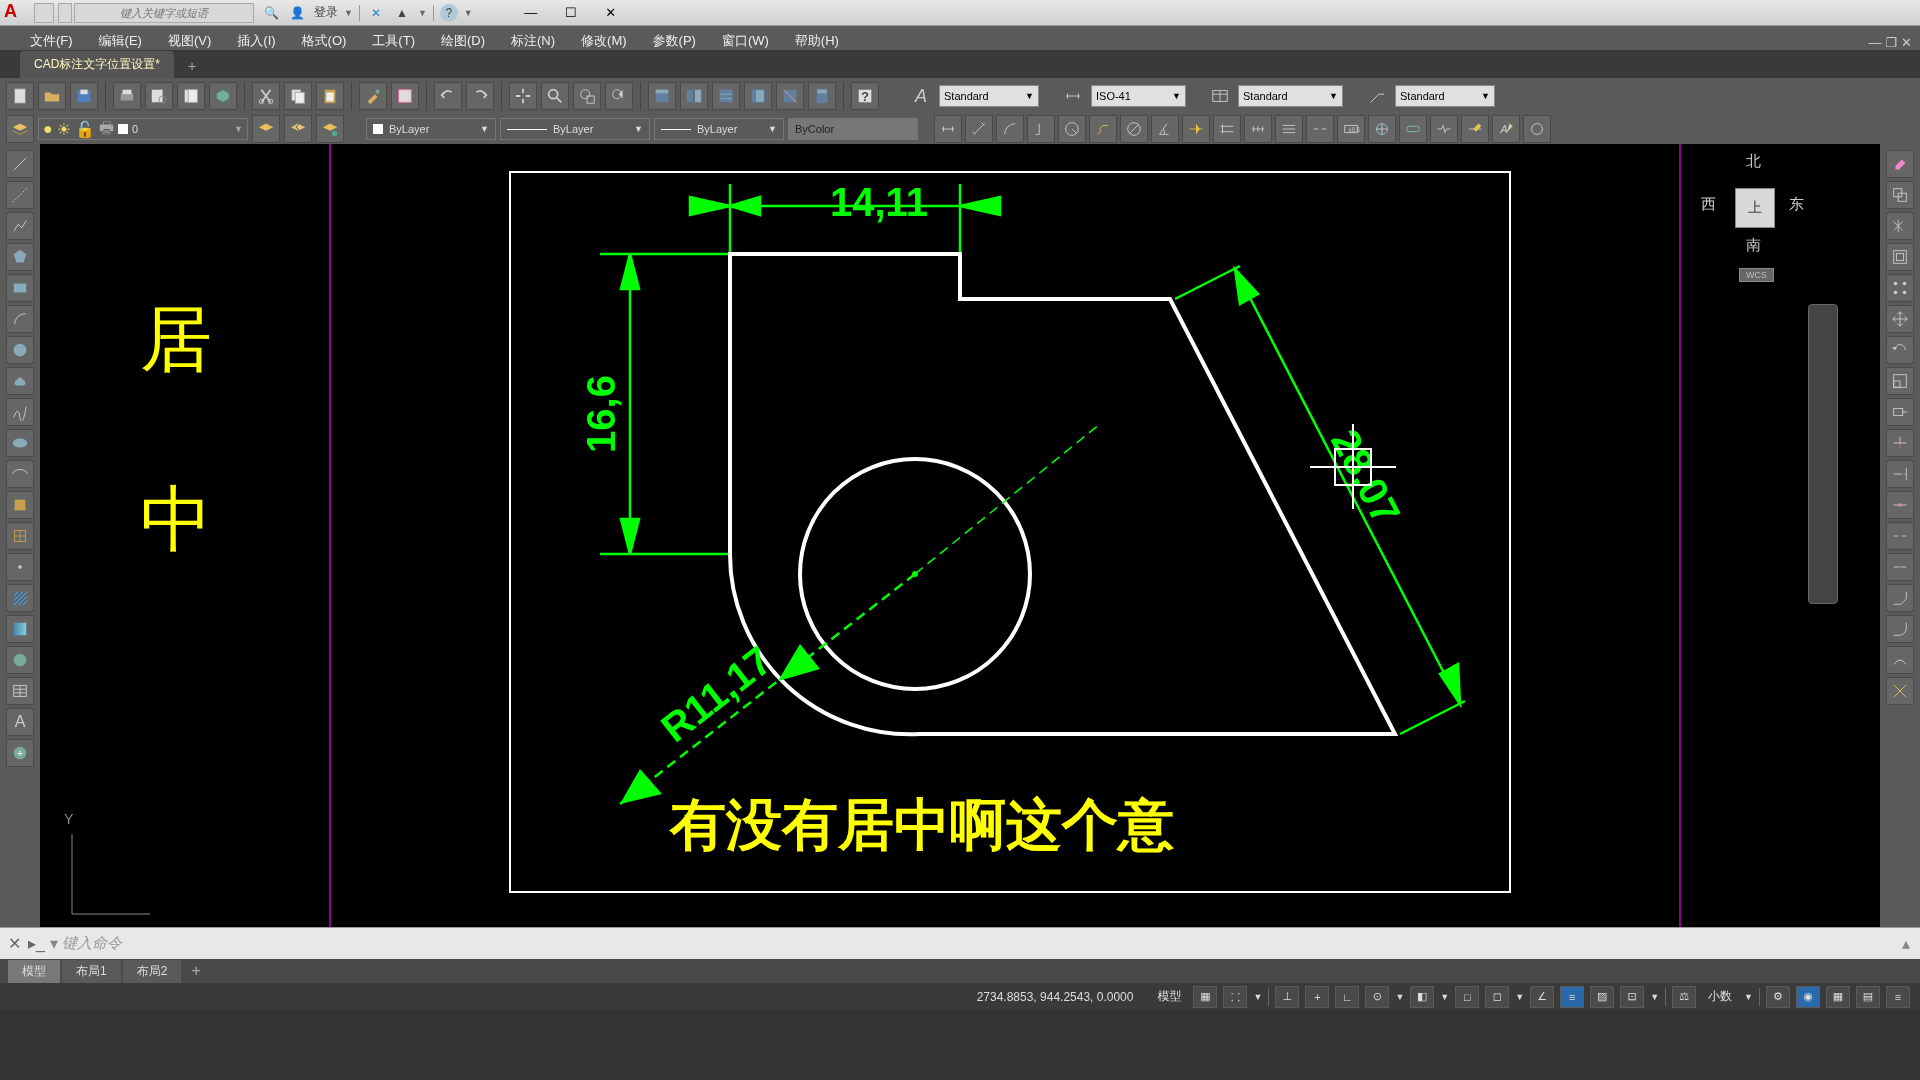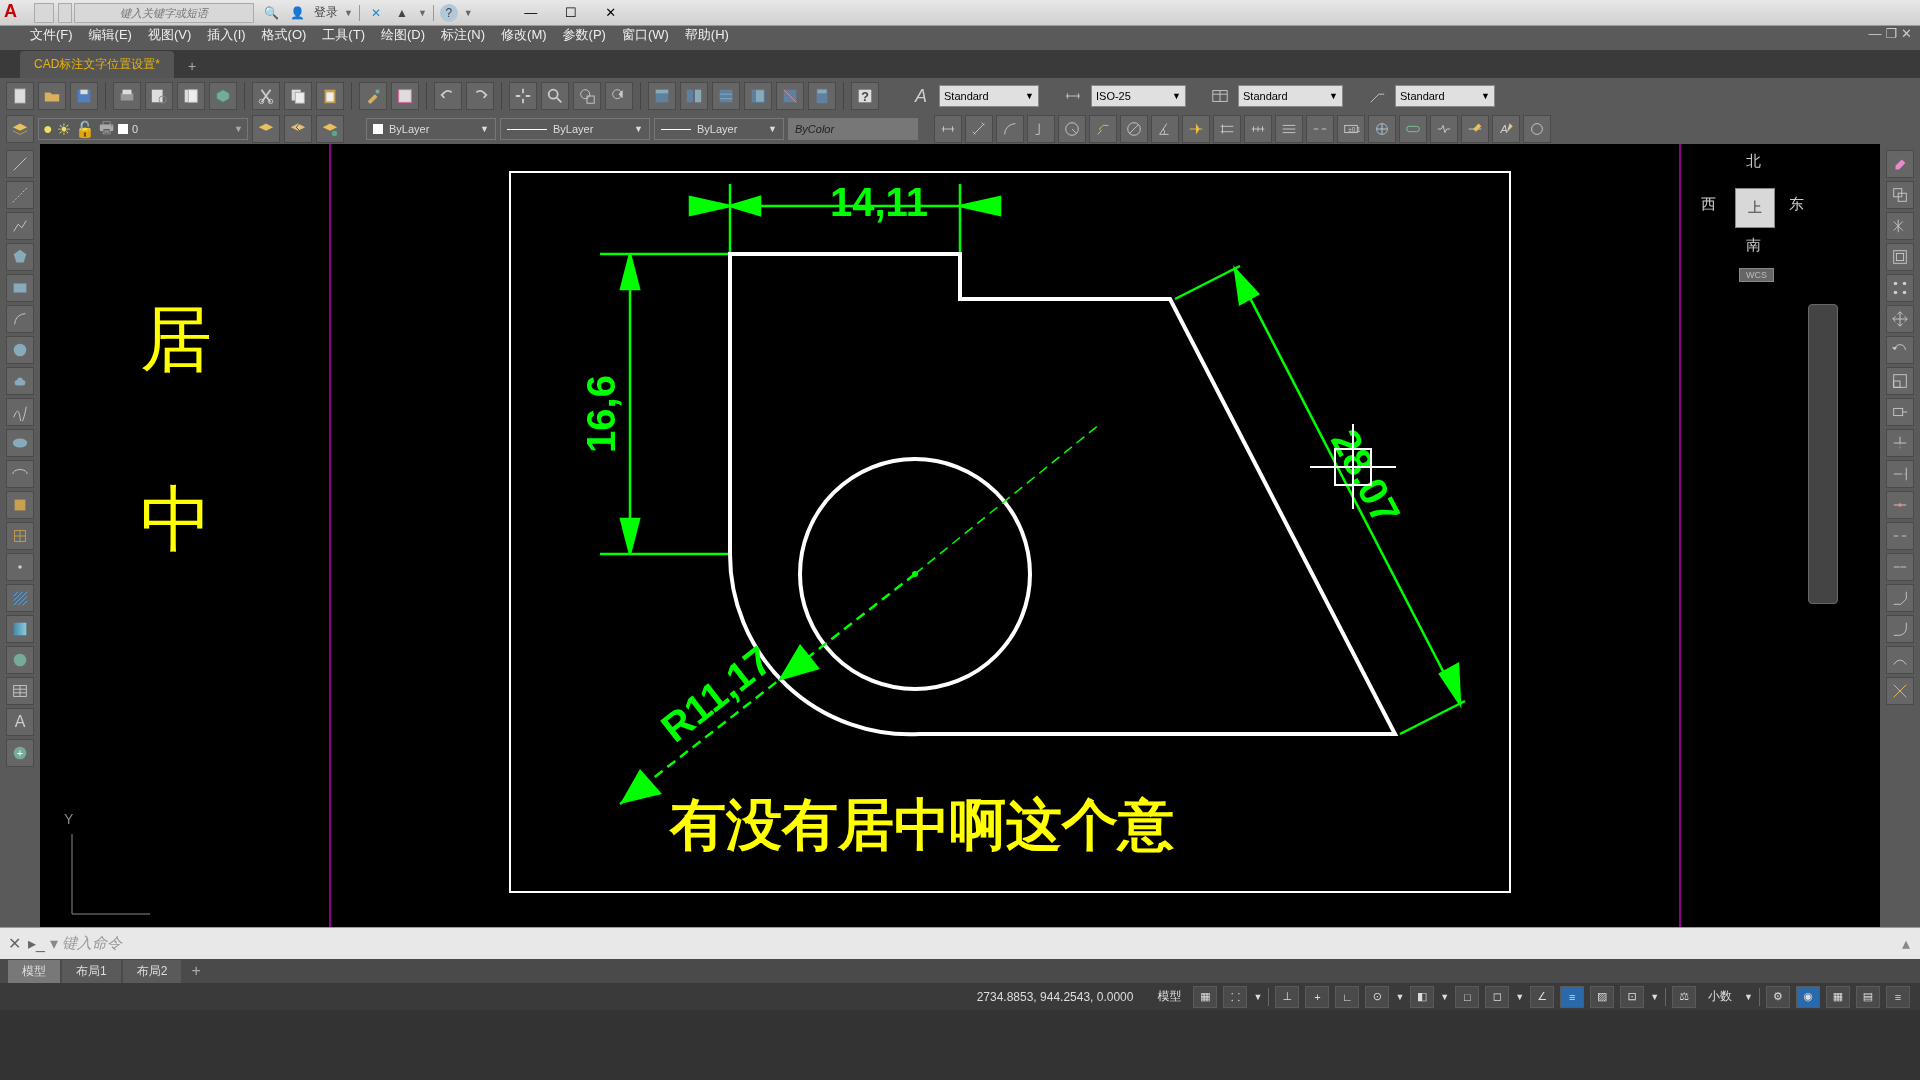--- a/index.html
+++ b/index.html
@@ -6,39 +6,39 @@
 body { font-family: "Microsoft YaHei", Arial, sans-serif; background: #333; overflow: hidden; width: 1920px; height: 1080px; }
 .title-bar { height: 26px; background: linear-gradient(#e8e8e8, #d0d0d0); display: flex; align-items: center; border-bottom: 1px solid #999; }
 .title-bar .logo { width: 24px; height: 24px; margin: 0 4px; color: #c00; font-weight: bold; font-size: 18px; }
 .title-bar .qat-btn { width: 20px; height: 20px; background: #d8d8d8; border: 1px solid #aaa; margin: 0 2px; }
 .title-bar .title-text { flex: 1; text-align: center; font-size: 13px; color: #333; }
 .title-bar .search-box { width: 180px; height: 20px; background: #d8d8d8; border: 1px solid #aaa; font-size: 11px; color: #888; padding: 0 4px; font-style: italic; text-align: center; }
 .title-bar .end-btns { display: flex; align-items: center; gap: 6px; padding: 0 8px; }
 .title-bar .icon-btn { width: 20px; height: 20px; display: flex; align-items: center; justify-content: center; color: #444; font-size: 12px; }
 .title-bar .sep { width: 1px; height: 16px; background: #999; }
 .title-bar .win-btn { width: 40px; height: 24px; display: flex; align-items: center; justify-content: center; font-size: 13px; }
-.menu-bar { height: 24px; background: #5a5a5a; display: flex; align-items: flex-start; padding-left: 30px; gap: 16px; }
+.menu-bar { height: 24px; background: #5a5a5a; display: flex; align-items: flex-end; padding-left: 30px; gap: 26px; }
 .menu-bar .menu-item { color: #eee; font-size: 13px; cursor: pointer; }
 .menu-bar .doc-close { position: absolute; right: 8px; display: flex; gap: 4px; }
 .menu-bar .doc-close span { color: #ccc; font-size: 13px; }
 .tab-bar { height: 28px; background: #3a3a3a; display: flex; align-items: flex-end; padding-left: 20px; }
-.tab-bar .tab { background: #555; color: #eab308; padding: 5px 14px; font-size: 12px; border-radius: 4px 4px 0 0; margin-right: 4px; }
+.tab-bar .tab { background: #555; color: #fef9c3; padding: 5px 14px; font-size: 12px; border-radius: 4px 4px 0 0; margin-right: 4px; }
 .tab-bar .tab-add { color: #aaa; padding: 4px 10px; font-size: 14px; }
 .toolbar-row { height: 36px; background: #5a5a5a; display: flex; align-items: center; padding: 0 6px; gap: 4px; }
 .tool-btn { width: 28px; height: 28px; background: #666; border: 1px solid #4a4a4a; display: flex; align-items: center; justify-content: center; }
 .tool-sep { width: 1px; height: 28px; background: #444; margin: 0 3px; }
 .combo { height: 22px; background: #e0e0e0; border: 1px solid #888; display: flex; align-items: center; padding: 0 4px; font-size: 11px; gap: 8px; }
 .combo .caret { margin-left: auto; font-size: 9px; }
 .layer-row { height: 30px; background: #5a5a5a; display: flex; align-items: center; padding: 0 6px; gap: 4px; }
 .layer-combo { width: 210px; height: 22px; background: #5a5a5a; border: 1px solid #777; display: flex; align-items: center; padding: 0 4px; gap: 4px; }
 .layer-combo .swatch { width: 10px; height: 10px; background: #fff; }
 .layer-combo .txt { color: #ddd; font-size: 11px; }
 .layer-combo .caret2 { margin-left: auto; color: #aaa; font-size: 9px; }
 .prop-combo { width: 130px; height: 22px; background: #5a5a5a; border: 1px solid #777; display: flex; align-items: center; padding: 0 6px; color: #ddd; font-size: 11px; }
-.prop-combo.ro { background: #777; color: #222; font-style: italic; }
+.prop-combo.ro { background: #777; color: #222; }
 .prop-combo .caret2 { margin-left: auto; font-size: 9px; }
 .dim-tools { display: flex; gap: 3px; margin-left: 12px; }
 .workspace { position: relative; height: 783px; background: #5a5a5a; display: flex; }
 .left-tools { width: 40px; background: #5a5a5a; display: flex; flex-direction: column; gap: 3px; padding-top: 6px; align-items: center; }
 .canvas-area { flex: 1; background: #000; position: relative; }
 .right-tools { width: 40px; background: #5a5a5a; display: flex; flex-direction: column; gap: 3px; padding-top: 6px; align-items: center; }
 .view-cube { position: absolute; right: 68px; top: 6px; width: 115px; height: 140px; z-index: 5; }
 .cube-center { position: absolute; left: 38px; top: 38px; width: 40px; height: 40px; background: #d8d8d8; border: 1px solid #888; display: flex; align-items: center; justify-content: center; font-size: 14px; color: #444; }
 .cube-n { position: absolute; left: 49px; top: 2px; color: #ccc; font-size: 15px; }
 .cube-s { position: absolute; left: 49px; top: 86px; color: #ccc; font-size: 15px; }
@@ -277,21 +277,21 @@
       <span>Standard</span>
       <span class="caret">▼</span>
     </div>
   <div style="width:12px"></div>
   <div class="tool-btn" style="background:none;border:none">
       <svg class="icon-sm" viewBox="0 0 20 20">
         <path d="M2 10h16M4 7v6M16 7v6" stroke="#ccc"></path>
       </svg>
     </div>
   <div class="combo" style="width:95px">
-      <span>ISO-25</span>
+      <span>ISO-41</span>
       <span class="caret">▼</span>
     </div>
   <div style="width:12px"></div>
   <div class="tool-btn" style="background:none;border:none">
       <svg class="icon-sm" viewBox="0 0 20 20">
         <rect x="2" y="4" width="16" height="12" fill="none" stroke="#ccc"></rect>
         <path d="M2 8h16M10 4v12" stroke="#ccc"></path>
       </svg>
     </div>
   <div class="combo" style="width:105px">

